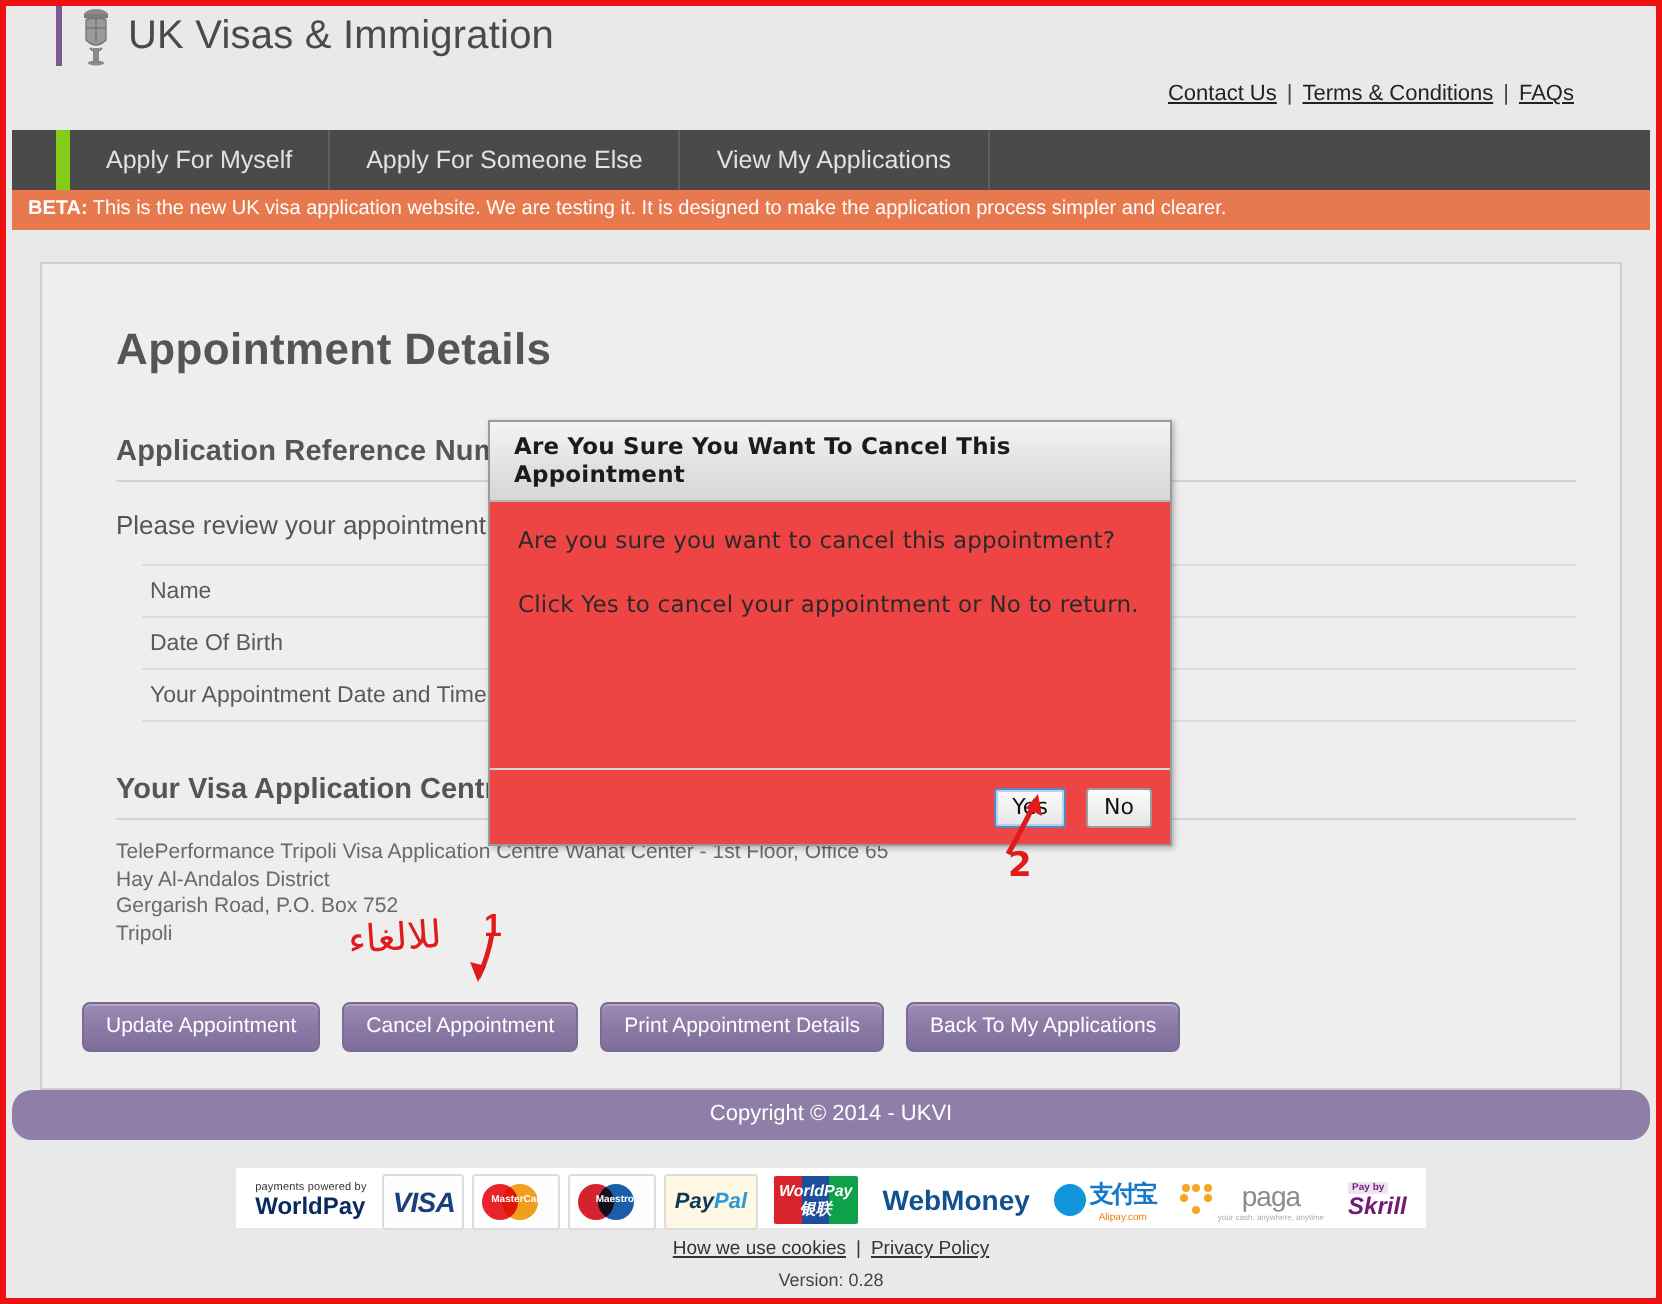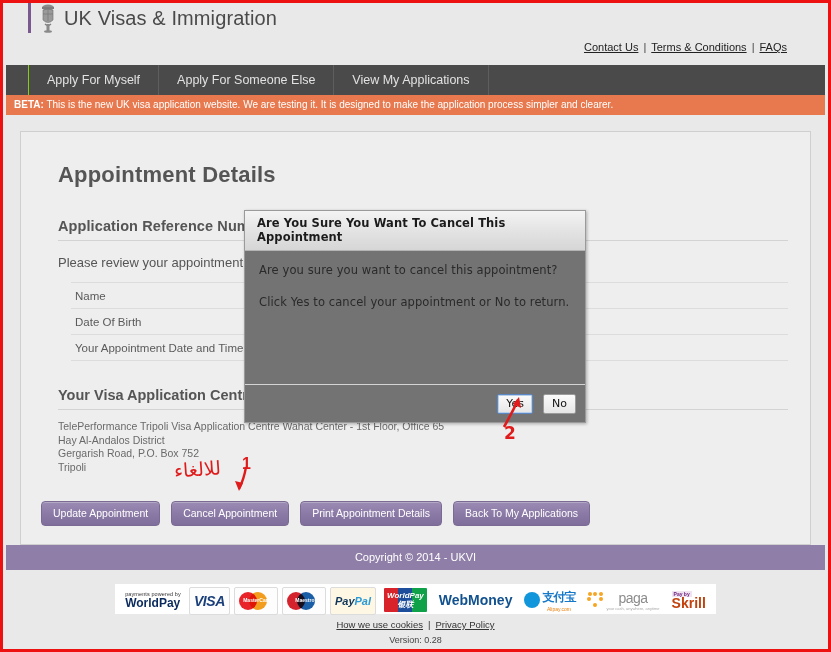--- a/index.html
+++ b/index.html
@@ -106,21 +106,21 @@
   }
   .nav-item {
     color: #e2e2e2;
     font-size: 12.5px;
     display: flex;
     align-items: center;
     padding: 0 18px;
     border-right: 1px solid #5e5e5e;
     white-space: nowrap;
   }
-  .nav-item:first-child { border-left: 1px solid #84cc16; }
+  .nav-item:first-child { border-left: 7px solid #84cc16; }
 
   
   .beta {
     background: #e8794e;
     color: #ffffff;
     font-size: 10px;
     padding: 3px 0 3px 8px;
     height: 14px;
     line-height: 14px;
     white-space: nowrap;
@@ -208,21 +208,21 @@
     box-shadow: inset 0 1px 0 rgba(255,255,255,.25);
     cursor: pointer;
   }
 
   
   .modal {
     position: absolute;
     left: 238px;
     top: 207px;
     width: 340px;
-    background: #737373;
+    background: #ef4444;
     border: 1px solid #9a9a9a;
     box-shadow: 1px 1px 3px rgba(0,0,0,.28);
     z-index: 50;
     font-family: "DejaVu Sans", sans-serif;
   }
   .modal-title {
     background: linear-gradient(to bottom, #f4f4f4 0%, #e2e2e2 55%, #d6d6d6 100%);
     border-bottom: 1px solid #b4b4b4;
     padding: 5px 10px 6px 12px;
     font-size: 11.5px;
@@ -286,20 +286,21 @@
     font-family: "DejaVu Sans", sans-serif;
   }
 
   
   .copyright {
     background: #8f7fa8;
     color: #ffffff;
     font-size: 11px;
     text-align: center;
     padding: 6px 0 7px 0;
+    border-radius: 10px;
   }
   .footer {
     background: #e9e9e9;
     padding-top: 12px;
     text-align: center;
   }
   .paystrip {
     background: #ffffff;
     display: inline-flex;
     padding: 3px 6px;
@@ -336,21 +337,21 @@
   .up { background: linear-gradient(90deg,#d8232a 33%,#1d4e9b 33%,#1d4e9b 66%,#0fa04a 66%); color:#fff; font-style: italic; font-weight: bold; font-size: 8px; line-height: 9px; padding: 3px 3px; border-radius: 1px; text-align:center;}
   .wm { font-size: 14px; font-weight: bold; color: #11518f; }
   .alipay-ico { width: 16px; height: 16px; border-radius: 50%; background: #1296db; display:inline-block; margin-right: 2px;}
   .alipay-cn { font-size: 12px; font-weight: bold; color: #1578c8; letter-spacing: -1px; }
   .alipay-sub { font-size: 5px; color: #e8810c; display:block; text-align:center; }
   .paga-dots { width: 16px; height: 16px; position: relative; margin-right:3px;}
   .paga-dots b { position: absolute; width: 4px; height: 4px; border-radius: 50%; background: #f5a623; }
   .paga-txt { font-size: 14px; color: #8c8c8c; letter-spacing: -.5px; }
   .paga-sub { font-size: 4px; color: #aaa; display: block; }
   .skrill-top { font-size: 5px; color: #6b1f7a; font-weight: bold; background:#efe3f2; padding:0 2px;}
-  .skrill-bot { font-size: 14px; font-weight: bold; color: #c2410c; line-height:13px;}
+  .skrill-bot { font-size: 12px; font-weight: bold; color: #701a75; font-style: italic; line-height:13px;}
   .footer-links {
     margin-top: 5px;
     font-size: 9.5px;
     color: #333;
   }
   .footer-links a { color: #333; text-decoration: underline; }
   .footer-links .sep { margin: 0 5px; text-decoration: none; }
   .version {
     margin-top: 5px;
     font-size: 9px;

